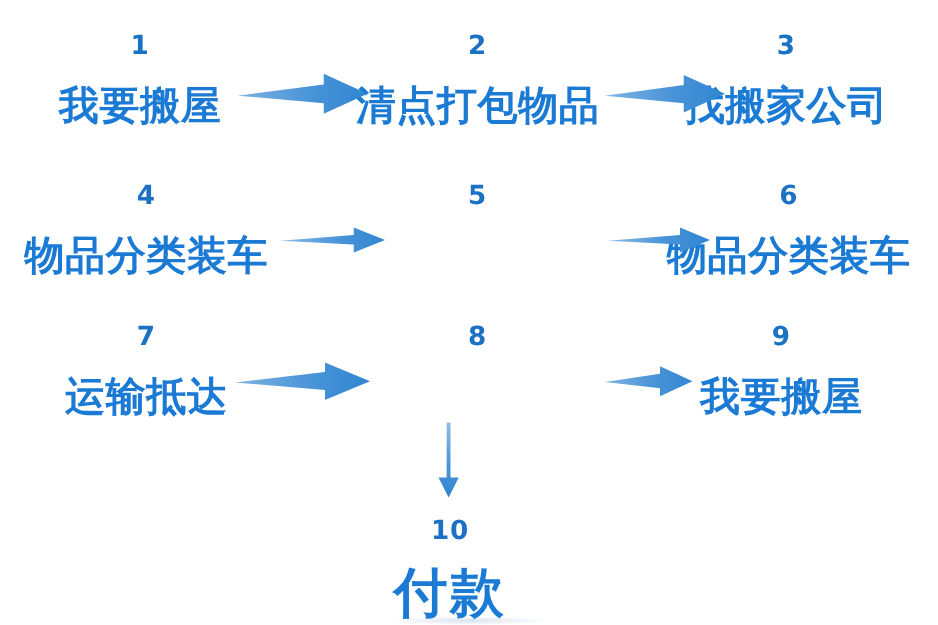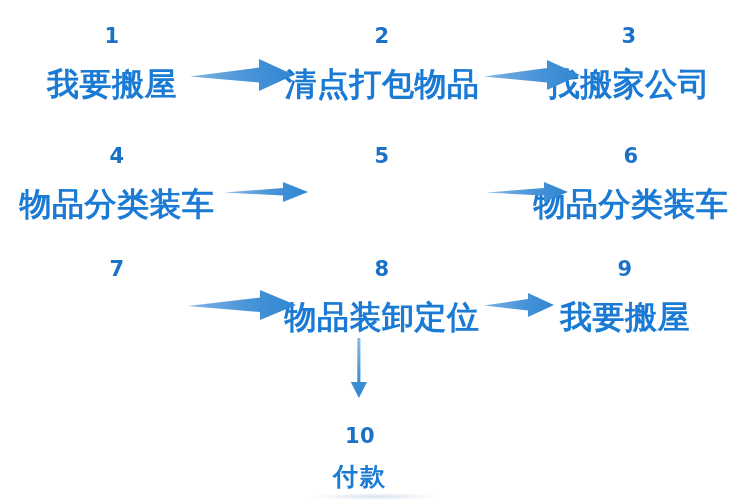--- a/index.html
+++ b/index.html
@@ -39,24 +39,23 @@
   .step .label {
     display: block;
     font-size: 32px;
     font-weight: bold;
     color: #1a7ad4;
     line-height: 1;
     margin-top: 21px;
     letter-spacing: 0.5px;
   }
   .step.final .label {
-    font-size: 25px;
+    font-size: 43px;
     margin-top: 19px;
     letter-spacing: 2px;
-    font-family: Liberation Mono, monospace;
   }
 
   
   .arrow {
     position: absolute;
     pointer-events: none;
   }
   .arrow svg { display: block; overflow: visible; }
 
   
@@ -150,25 +149,25 @@
           <stop offset="55%" stop-color="#4a94d8"></stop>
           <stop offset="100%" stop-color="#2f86d1"></stop>
         </linearGradient>
       </defs>
       <path d="M0,11.5 L58,7 L58,1 L82,11 L58,21 L58,14.5 Z" fill="url(#ag4)"></path>
     </svg>
   </div>
 
   <div class="step" style="left:117px; top:259px;">
     <span class="num">7</span>
+    <span class="label">运输抵达</span>
   </div>
 
   <div class="step" style="left:382px; top:259px;">
     <span class="num">8</span>
-    <span class="label">物品装卸定位</span>
   </div>
 
   <div class="step" style="left:625px; top:259px;">
     <span class="num">9</span>
     <span class="label">我要搬屋</span>
   </div>
 
   <div class="arrow" style="left:188px; top:289px;">
     <svg width="108" height="32" viewBox="0 0 108 32">
       <defs>
@@ -201,20 +200,20 @@
         <linearGradient id="ag7" x1="0" y1="0" x2="0" y2="1">
           <stop offset="0%" stop-color="#8fbde6"></stop>
           <stop offset="55%" stop-color="#4a94d8"></stop>
           <stop offset="100%" stop-color="#2f86d1"></stop>
         </linearGradient>
       </defs>
       <path d="M9.3,0 L12.4,0 L12.4,44 L19,44 L10.9,60 L2.8,44 L9.3,44 Z" fill="url(#ag7)"></path>
     </svg>
   </div>
 
-  <div class="step final" style="left:360px; top:426px;">
+  <div class="step final" style="left:360px; top:414px;">
     <span class="num">10</span>
     <span class="label">付款</span>
   </div>
 
   <div class="bottom-smudge"></div>
 
 </div>
 
 </body></html>

